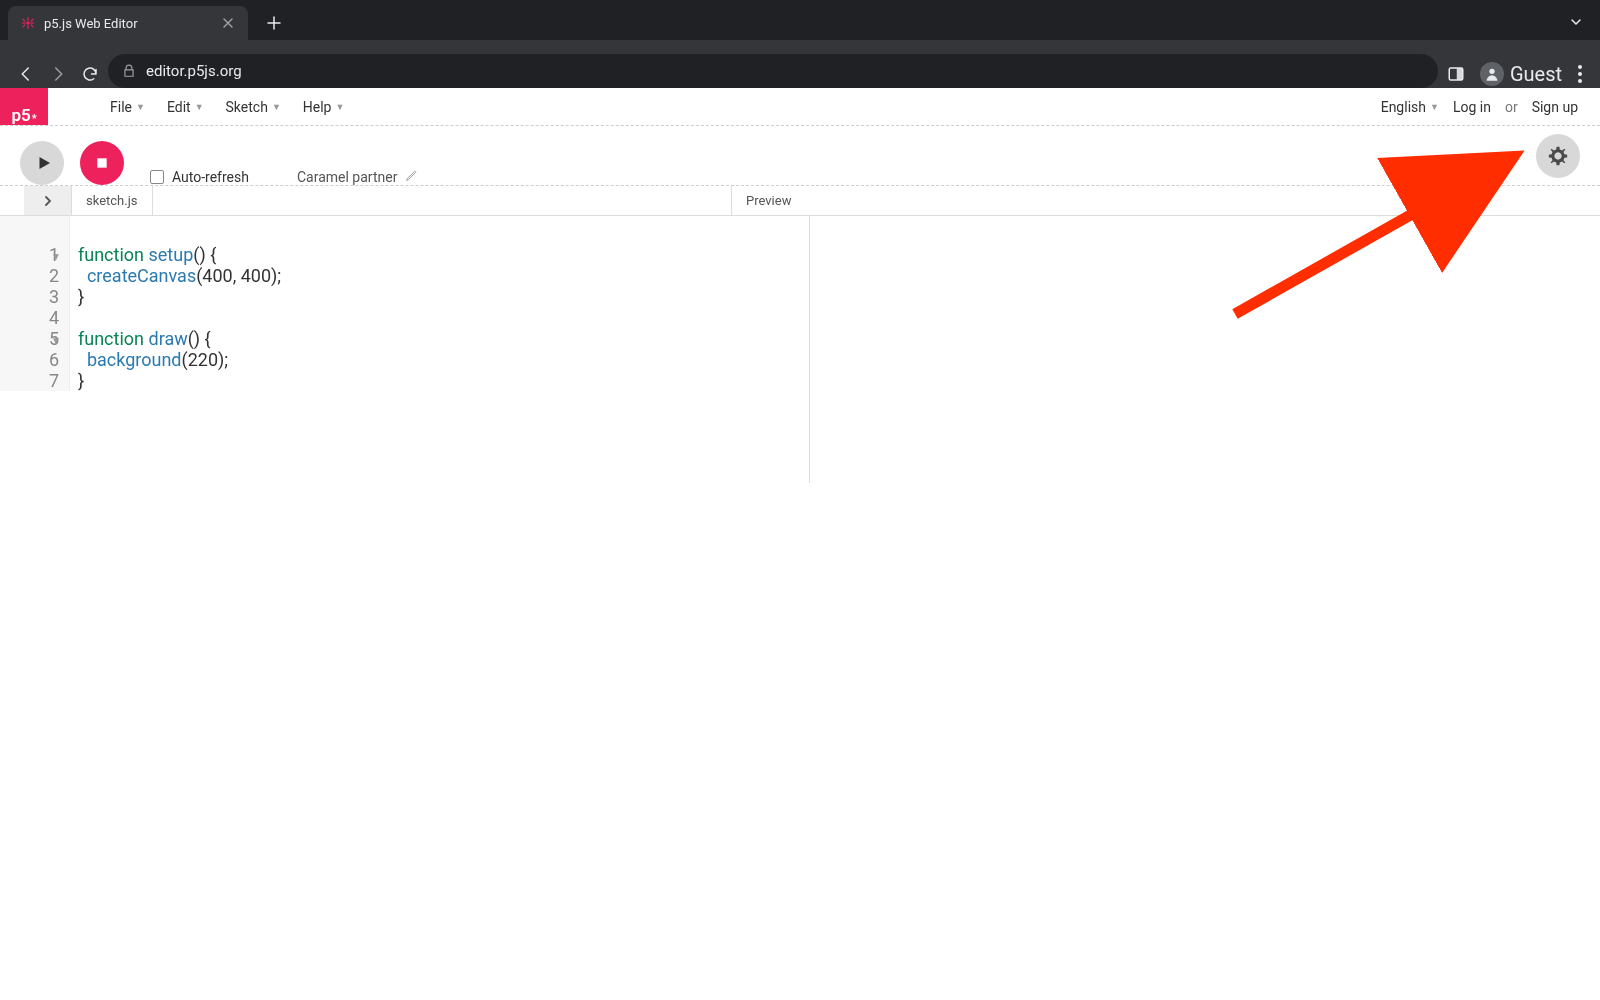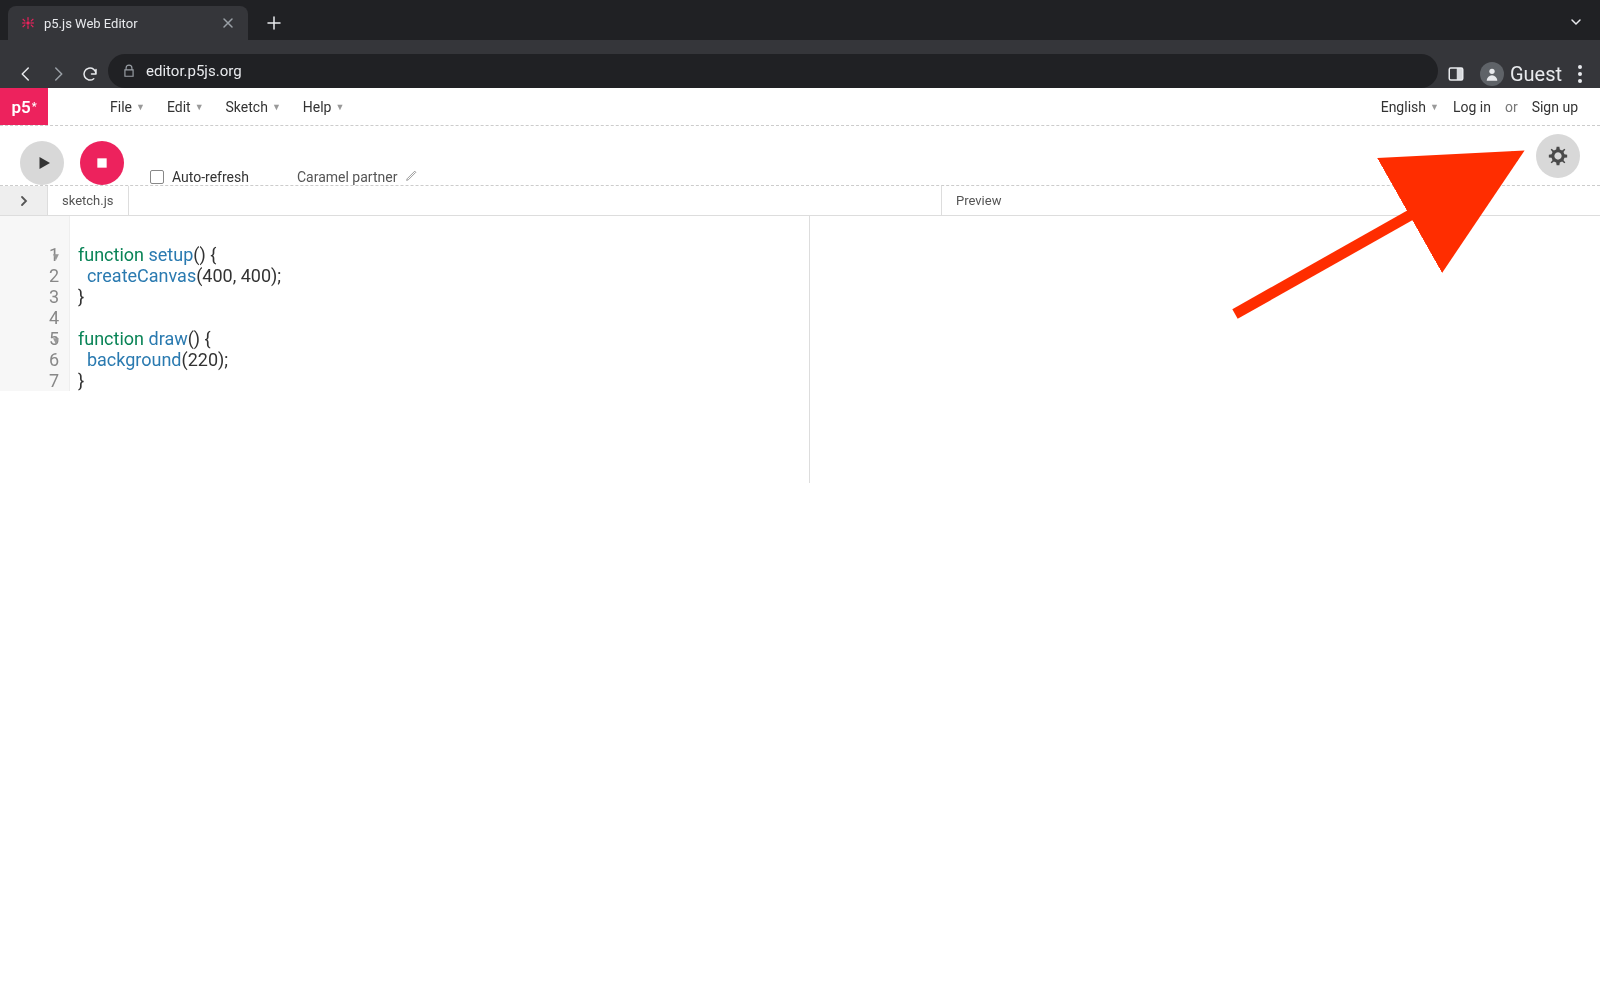--- a/index.html
+++ b/index.html
@@ -22,21 +22,21 @@
   .addr-lock { color:#9aa0a6; display:flex; }
   .addr-domain { color:#e8eaed; }
   .right-icons { display:flex; align-items:center; gap:10px; color:#e8eaed; }
   .guest-chip { display:flex; align-items:center; gap:6px; font-size:20px; }
   .avatar-circle{width:24px;height:24px;border-radius:50%;background:#5f6368;display:flex;align-items:center;justify-content:center;}
   .three-dots{display:flex;flex-direction:column;gap:3px;padding:0 6px;cursor:pointer;}
   .three-dots span{width:4px;height:4px;border-radius:50%;background:#e8eaed;}
 
   
   .p5-menubar { height:38px; border-bottom:1px dashed #ccc; display:flex; align-items:stretch; font-size:14px; color:#333; }
-  .p5-logo { width:48px; background:#ed225d; color:#fff; display:flex; align-items:center; justify-content:center; font-weight:600; font-size:17px; }
+  .p5-logo { width:48px; background:#ed225d; color:#fff; display:flex; align-items:flex-end; justify-content:center; font-weight:600; font-size:17px; }
   .p5-logo sup{font-size:11px;vertical-align:super;margin-left:1px;}
   .menu-items { display:flex; align-items:center; gap:22px; padding-left:22px;margin-left:40px; }
   .menu-item { display:flex; align-items:center; gap:4px; cursor:pointer; color:#333;}
   .menu-caret { font-size:9px; color:#999; }
   .menubar-right{margin-left:auto;display:flex;align-items:center;gap:14px;padding-right:22px;}
   .menubar-right .link{cursor:pointer;}
   .orlabel{color:#777;}
 
   
   .toolbar { height:60px; border-bottom:1px dashed #ccc; display:flex; align-items:flex-end; padding:0 20px; gap:16px; position:relative;}
@@ -225,21 +225,21 @@
     <defs>
         <marker id="ah" markerWidth="14" markerHeight="14" refX="11" refY="6" orient="auto">
           <path d="M0 0 L12 6 L0 12 Z" fill="#ff2d00"></path>
         </marker>
       </defs>
     <line x1="10" y1="170" x2="290" y2="12" stroke="#ff2d00" stroke-width="11" marker-end="url(#ah)"></line>
   </svg>
 </div>
 
 <div class="file-tab-row" style="display:flex;">
-  <div style="width:942px;display:flex;border-right:1px solid #ddd;">
+  <div style="width:708px;display:flex;border-right:1px solid #ddd;margin-left:24px;">
     <div class="expand-handle">
       <svg width="12" height="12" viewBox="0 0 12 12">
           <path d="M4 2 L8 6 L4 10" stroke="#555" stroke-width="1.8" fill="none" stroke-linecap="round"></path>
         </svg>
     </div>
     <div class="file-tab">sketch.js</div>
   </div>
   <div class="preview-label">Preview</div>
 </div>
 

